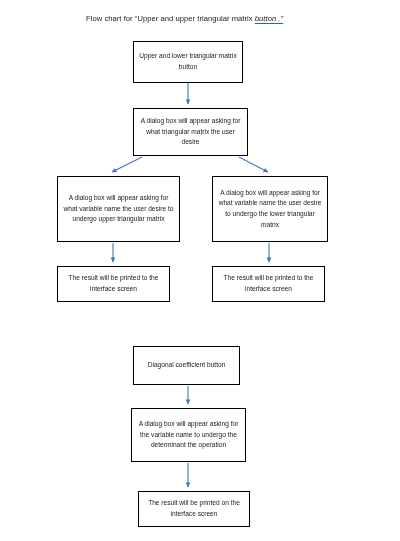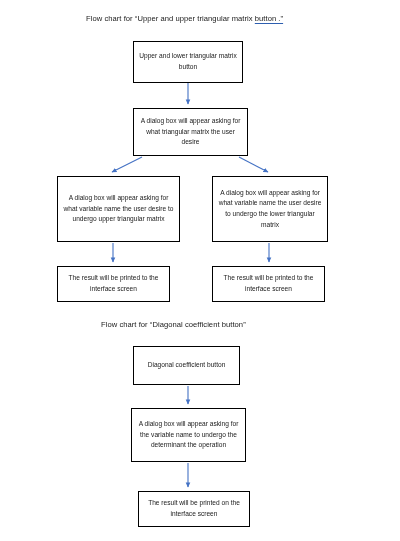--- a/index.html
+++ b/index.html
@@ -27,20 +27,21 @@
     line-height: 11px;
     white-space: nowrap;
     color: #1a1a1a;
     letter-spacing: 0.05px;
   }
   .title-underline {
     text-decoration: underline;
     text-decoration-color: #2e5fb0;
     text-decoration-thickness: 1px;
     text-underline-offset: 1.5px;
+    font-style: italic;
   }
   .node {
     position: absolute;
     box-sizing: border-box;
     border: 1px solid #000000;
     background: #ffffff;
     display: flex;
     align-items: center;
     justify-content: center;
     text-align: center;
@@ -111,23 +112,20 @@
   </div>
 
   <div class="node" style="left:57px; top:266px; width:113px; height:36px;">
     <span>The result will be printed to the interface screen</span>
   </div>
 
   <div class="node" style="left:212px; top:266px; width:113px; height:36px;">
     <span>The result will be printed to the interface screen</span>
   </div>
 
-  <div class="chart-title" style="left:101px; top:319px;">
-    <span>Flow chart for “Diagonal coefficient button”</span>
-  </div>
 
   <div class="node" style="left:133px; top:346px; width:107px; height:39px;">
     <span>Diagonal coefficient button</span>
   </div>
 
   <div class="node" style="left:131px; top:408px; width:115px; height:54px;">
     <span>A dialog box will appear asking for the variable name to undergo the determinant the operation</span>
   </div>
 
   <div class="node" style="left:138px; top:491px; width:112px; height:36px;">

